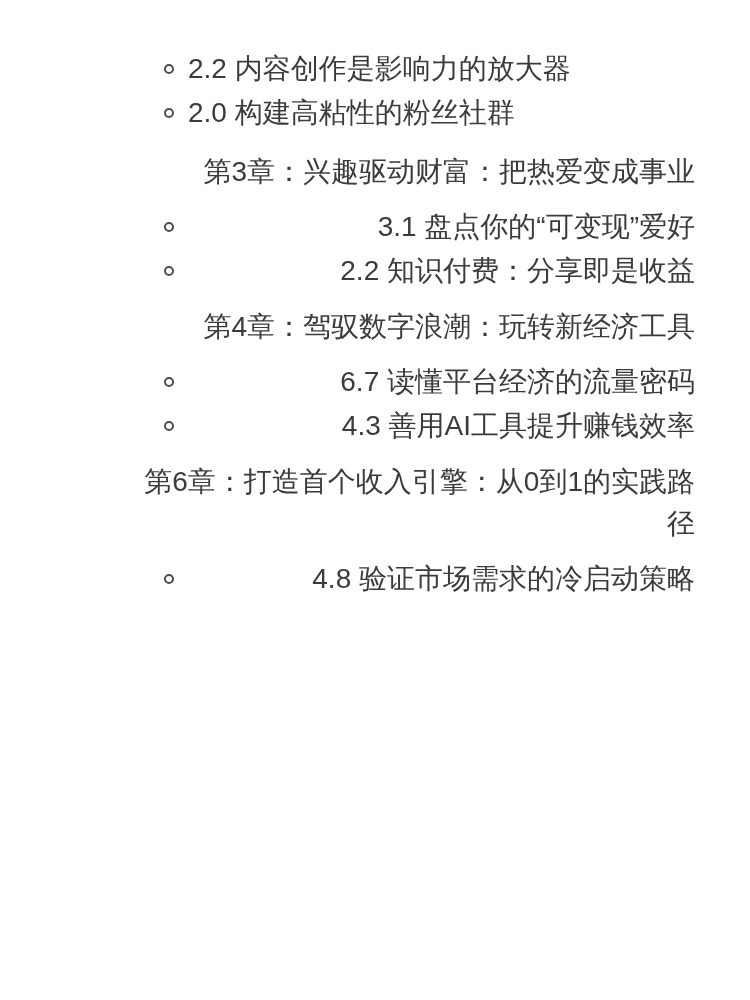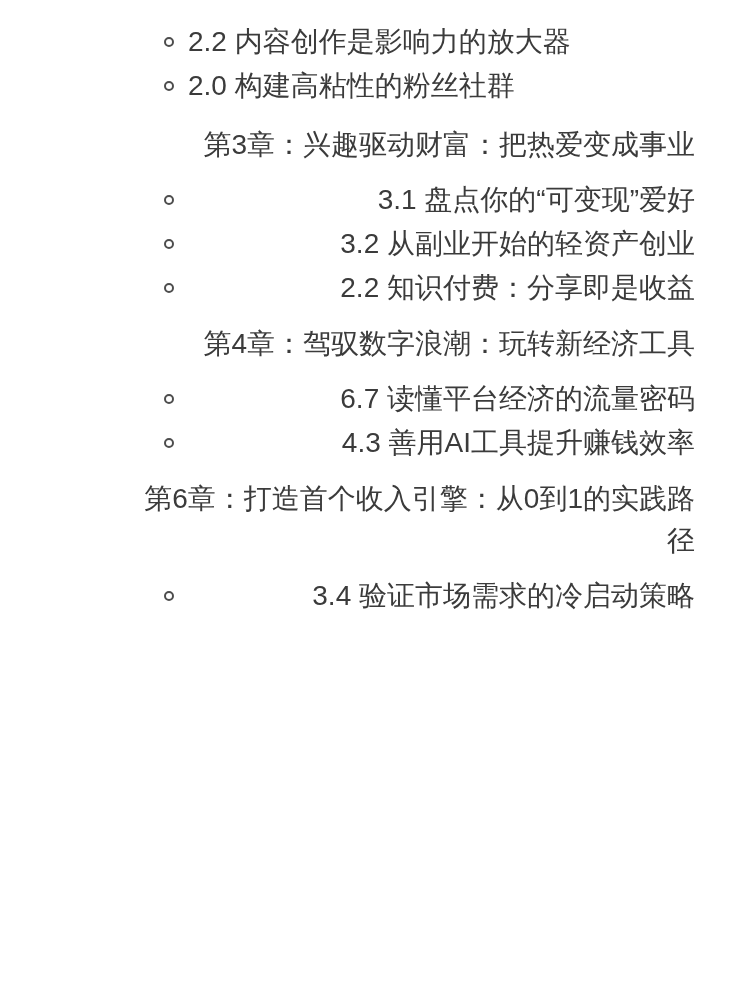--- a/index.html
+++ b/index.html
@@ -12,21 +12,21 @@
     height: 1000px;
     overflow: hidden;
     font-family: "Liberation Sans", "DejaVu Sans", sans-serif;
     color: #3b3b3b;
     font-size: 28px;
   }
   .page {
     box-sizing: border-box;
     width: 750px;
     height: 1000px;
-    padding: 21px 55px 40px 110px;
+    padding: 48px 55px 40px 110px;
     background: #ffffff;
   }
   ul {
     list-style: none;
     margin: 0;
     padding: 0;
   }
   li.row {
     display: flex;
     align-items: flex-start;
@@ -100,24 +100,20 @@
         <span class="bullet disc"></span>
         <span class="label">第3章：兴趣驱动财富：把热爱变成事业</span>
       </div>
       <ul class="sub-list">
         <li class="row">
           <span class="bullet circle"></span>
           <span class="label">3.1 盘点你的“可变现”爱好</span>
         </li>
         <li class="row">
           <span class="bullet circle"></span>
-          <span class="label">3.2 从副业开始的轻资产创业</span>
-        </li>
-        <li class="row">
-          <span class="bullet circle"></span>
           <span class="label">2.2 知识付费：分享即是收益</span>
         </li>
       </ul>
     </li>
 
     <li class="chapter">
       <div class="row">
         <span class="bullet disc"></span>
         <span class="label">第4章：驾驭数字浪潮：玩转新经济工具</span>
       </div>
@@ -135,19 +131,19 @@
 
 
     <li class="chapter">
       <div class="row">
         <span class="bullet disc"></span>
         <span class="label">第6章：打造首个收入引擎：从0到1的实践路径</span>
       </div>
       <ul class="sub-list">
         <li class="row">
           <span class="bullet circle"></span>
-          <span class="label">3.4 验证市场需求的冷启动策略</span>
+          <span class="label">4.8 验证市场需求的冷启动策略</span>
         </li>
       </ul>
     </li>
 
   </ul>
 </div>
 
 </body></html>

